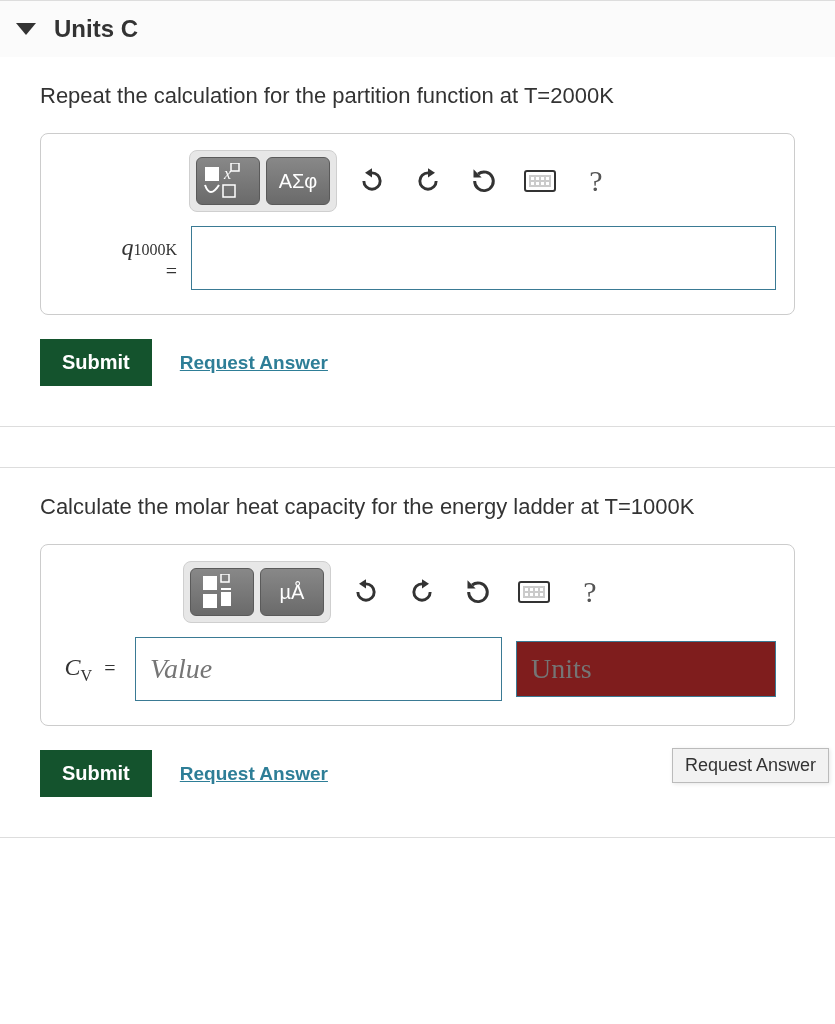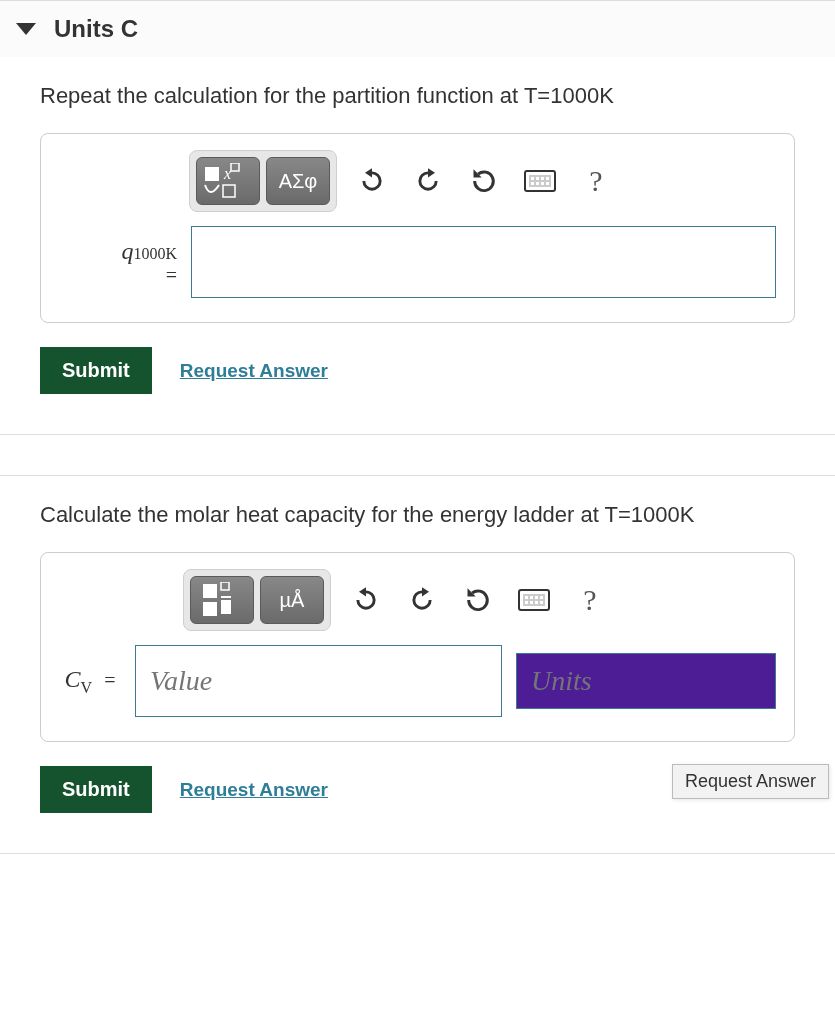--- a/index.html
+++ b/index.html
@@ -105,37 +105,36 @@
     color: #333;
     text-align: right;
     line-height: 1.1;
   }
   .lhs .sub { font-size: 16px; font-style: normal; }
   .lhs .eq  { font-style: normal; display:block; font-size: 20px; }
   .lhs.inline { text-align: center; }
   .lhs.inline .eq { display: inline; }
   .big-input {
     flex: 1;
-    height: 72px;
+    height: 64px;
     border: 1px solid #3a7a94;
     background: #fff;
     font-family: "Times New Roman", serif;
     font-size: 28px;
     font-style: italic;
     color: #999;
     padding: 0 14px;
   }
   .units-input {
     width: 260px;
     height: 56px;
     border: 1px solid #3a7a94;
-    background: #4c1d95;
+    background: #7f1d1d;
     font-family: "Times New Roman", serif;
     font-size: 28px;
-    font-style: italic;
     color: #999;
     padding: 0 14px;
   }
   .actions {
     display: flex;
     align-items: center;
     gap: 28px;
   }
   .submit-btn {
     background: #14532d;
@@ -185,21 +184,21 @@
 </style>
 </head>
 <body>
 
 <div class="part">
   <div class="part-header">
     <div class="tri"></div>
     <div class="title">Units C</div>
   </div>
   <div class="part-body">
-    <div class="question">Repeat the calculation for the partition function at T=1000K</div>
+    <div class="question">Repeat the calculation for the partition function at T=2000K</div>
 
     <div class="answer-card">
       <div class="toolbar-row">
         <div class="tool-group">
           <div class="tool-btn">
             <svg class="tmpl-svg" viewBox="0 0 50 36">
               <rect x="2" y="4" width="14" height="14" fill="#fff" stroke="none"></rect>
               <text x="21" y="16" fill="#fff" font-size="16" font-family="Times New Roman" font-style="italic">x</text>
               <rect x="28" y="0" width="8" height="8" fill="none" stroke="#fff" stroke-width="1.5"></rect>
               <path d="M2 22 q5 14 14 0" stroke="#fff" fill="none" stroke-width="2"></path>

